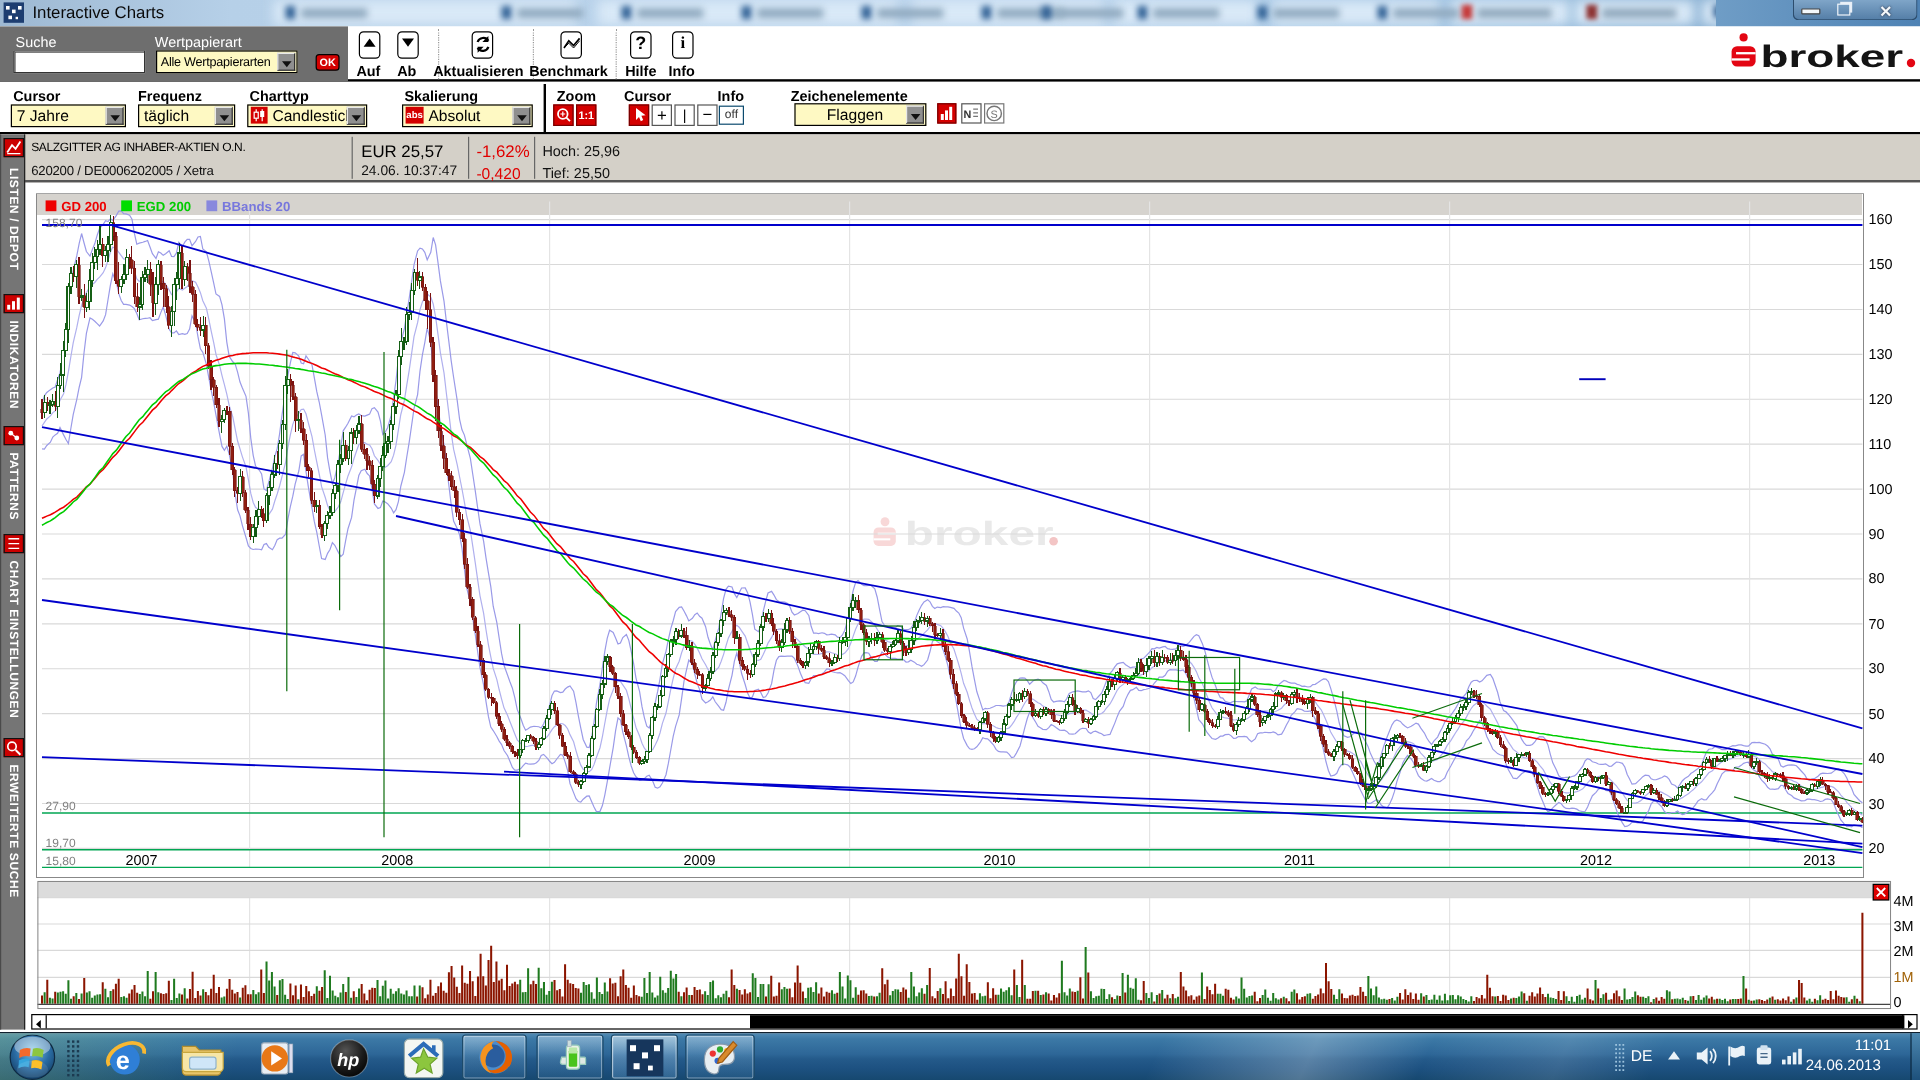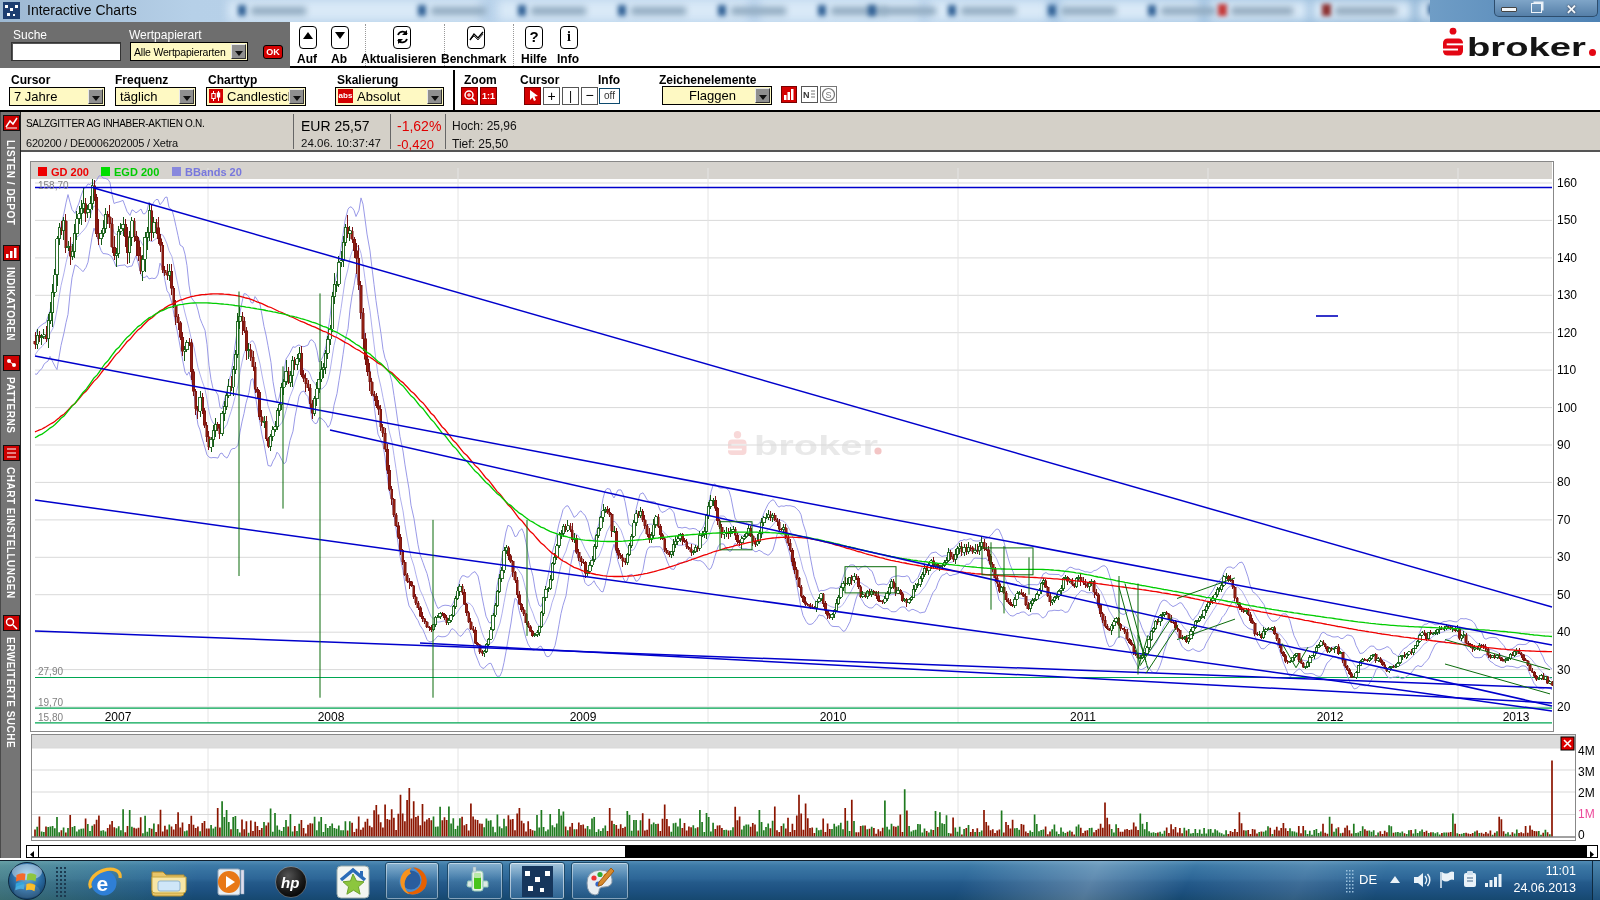--- a/index.html
+++ b/index.html
@@ -363,21 +363,21 @@
 <path d="M4.0 102.5V95.6M8.4 102.5V82.4M15.0 102.5V92.4M30.4 102.5V96.3M34.8 102.5V98.4M39.2 102.5V81.0M54.6 102.5V84.6M63.4 102.5V90.3M65.6 102.5V85.7M67.9 102.5V81.6M76.7 102.5V94.0M78.9 102.5V90.5M81.1 102.5V86.9M83.3 102.5V93.3M94.3 102.5V98.2M96.5 102.5V92.0M103.1 102.5V93.7M105.3 102.5V94.4M107.5 102.5V93.7M109.7 102.5V83.3M120.7 102.5V94.7M125.1 102.5V98.1M127.3 102.5V90.2M129.5 102.5V75.7M131.7 102.5V97.6M133.9 102.5V91.8M136.1 102.5V95.5M140.5 102.5V92.6M142.7 102.5V95.4M144.9 102.5V90.0M147.1 102.5V78.3M149.3 102.5V93.6M151.5 102.5V88.4M158.1 102.5V90.0M160.3 102.5V81.8M162.5 102.5V90.7M164.7 102.5V94.0M166.9 102.5V92.6M171.3 102.5V89.1M173.5 102.5V87.1M175.7 102.5V94.6M177.9 102.5V94.6M186.7 102.5V73.9M188.9 102.5V93.6M200.0 102.5V95.2M211.0 102.5V85.6M213.2 102.5V95.3M215.4 102.5V87.3M219.8 102.5V86.5M222.0 102.5V96.9M224.2 102.5V87.7M226.4 102.5V92.1M228.6 102.5V96.1M230.8 102.5V94.1M235.2 102.5V91.6M237.4 102.5V88.6M257.2 102.5V92.6M263.8 102.5V92.0M270.4 102.5V86.0M272.6 102.5V93.9M274.8 102.5V99.6M277.0 102.5V90.7M279.2 102.5V89.2M281.4 102.5V89.4M316.6 102.5V96.4M321.1 102.5V88.7M323.3 102.5V97.9M325.5 102.5V94.7M327.7 102.5V82.5M329.9 102.5V95.7M332.1 102.5V93.5M334.3 102.5V87.8M336.5 102.5V84.8M338.7 102.5V91.7M340.9 102.5V93.2M343.1 102.5V76.3M345.3 102.5V71.1M347.5 102.5V80.6M349.7 102.5V88.3M351.9 102.5V93.4M354.1 102.5V70.6M356.3 102.5V84.9M358.5 102.5V85.8M360.7 102.5V75.2M362.9 102.5V83.8M365.1 102.5V96.1M367.3 102.5V79.7M369.5 102.5V60.7M371.7 102.5V79.5M373.9 102.5V87.3M376.1 102.5V66.1M378.3 102.5V54.1M380.5 102.5V84.4M382.7 102.5V67.3M384.9 102.5V83.1M387.1 102.5V81.7M389.3 102.5V91.2M391.5 102.5V69.9M393.7 102.5V87.6M395.9 102.5V85.5M398.1 102.5V84.1M400.3 102.5V86.2M411.3 102.5V86.2M413.5 102.5V83.2M415.7 102.5V86.1M431.1 102.5V82.7M433.3 102.5V91.3M435.5 102.5V90.1M437.7 102.5V96.5M439.9 102.5V69.5M442.1 102.5V82.5M444.3 102.5V85.4M446.6 102.5V86.1M448.8 102.5V89.4M451.0 102.5V89.7M477.4 102.5V81.2M479.6 102.5V85.5M481.8 102.5V84.9M484.0 102.5V96.2M486.2 102.5V79.6M488.4 102.5V73.9M490.6 102.5V86.8M492.8 102.5V89.2M495.0 102.5V97.4M497.2 102.5V87.3M499.4 102.5V95.1M501.6 102.5V96.2M534.6 102.5V92.5M539.0 102.5V92.8M541.2 102.5V88.9M545.6 102.5V95.2M547.8 102.5V88.5M550.0 102.5V91.0M552.2 102.5V90.6M554.4 102.5V94.5M576.5 102.5V97.0M578.7 102.5V73.9M580.9 102.5V86.8M585.3 102.5V90.9M587.5 102.5V94.7M589.7 102.5V90.3M591.9 102.5V94.0M594.1 102.5V92.8M607.3 102.5V96.4M611.7 102.5V79.2M613.9 102.5V96.4M616.1 102.5V95.7M618.3 102.5V84.7M627.1 102.5V89.7M629.3 102.5V97.1M631.5 102.5V84.8M633.7 102.5V70.6M635.9 102.5V85.0M638.1 102.5V92.3M651.3 102.5V93.9M653.5 102.5V89.0M655.7 102.5V96.4M657.9 102.5V92.5M660.1 102.5V93.3M666.7 102.5V93.2M684.3 102.5V94.9M686.5 102.5V91.4M688.7 102.5V91.3M690.9 102.5V93.9M697.5 102.5V96.4M704.2 102.5V72.8M706.4 102.5V86.2M708.6 102.5V82.5M719.6 102.5V92.7M721.8 102.5V88.9M724.0 102.5V90.6M739.4 102.5V94.2M743.8 102.5V72.6M746.0 102.5V96.3M748.2 102.5V97.9M750.4 102.5V91.9M754.8 102.5V94.4M757.0 102.5V83.8M759.2 102.5V97.9M761.4 102.5V89.8M763.6 102.5V95.9M765.8 102.5V81.4M768.0 102.5V60.7M770.2 102.5V79.5M772.4 102.5V95.8M774.6 102.5V69.5M776.8 102.5V84.3M779.0 102.5V93.9M781.2 102.5V93.6M783.4 102.5V99.1M792.2 102.5V84.6M794.4 102.5V97.9M796.6 102.5V89.5M798.8 102.5V95.0M814.2 102.5V73.9M820.8 102.5V65.8M825.2 102.5V98.2M827.5 102.5V98.2M829.7 102.5V91.9M834.1 102.5V91.6M838.5 102.5V94.8M842.9 102.5V94.0M845.1 102.5V99.8M847.3 102.5V95.2M849.5 102.5V97.2M851.7 102.5V93.7M862.7 102.5V92.3M864.9 102.5V92.7M869.3 102.5V80.4M871.5 102.5V98.0M875.9 102.5V76.5M895.7 102.5V97.1M902.3 102.5V96.0M906.7 102.5V93.1M919.9 102.5V99.6M922.1 102.5V83.5M930.9 102.5V100.5M935.3 102.5V93.9M939.7 102.5V98.1M941.9 102.5V94.9M946.3 102.5V94.3M953.0 102.5V76.1M955.2 102.5V88.0M957.4 102.5V91.5M959.6 102.5V96.2M961.8 102.5V95.3M964.0 102.5V99.1M966.2 102.5V96.4M968.4 102.5V95.6M972.8 102.5V98.5M975.0 102.5V88.0M977.2 102.5V91.0M979.4 102.5V94.5M981.6 102.5V85.8M990.4 102.5V89.9M992.6 102.5V90.7M994.8 102.5V97.5M997.0 102.5V99.0M1014.6 102.5V92.4M1016.8 102.5V100.3M1019.0 102.5V97.6M1036.6 102.5V97.8M1041.0 102.5V97.8M1043.2 102.5V100.4M1049.8 102.5V93.7M1052.0 102.5V98.9M1054.2 102.5V96.8M1056.4 102.5V96.2M1063.0 102.5V98.2M1065.2 102.5V96.0M1067.4 102.5V94.7M1069.6 102.5V89.8M1071.8 102.5V93.8M1074.0 102.5V68.4M1076.2 102.5V83.7M1078.4 102.5V90.2M1087.3 102.5V93.9M1089.5 102.5V97.7M1091.7 102.5V97.8M1093.9 102.5V95.5M1096.1 102.5V95.0M1098.3 102.5V95.9M1100.5 102.5V95.5M1102.7 102.5V88.6M1104.9 102.5V92.4M1107.1 102.5V96.0M1126.9 102.5V98.6M1135.7 102.5V93.5M1137.9 102.5V98.9M1140.1 102.5V90.3M1142.3 102.5V95.2M1144.5 102.5V93.0M1146.7 102.5V98.4M1148.9 102.5V93.9M1151.1 102.5V99.2M1155.5 102.5V96.4M1197.3 102.5V100.1M1199.5 102.5V96.9M1201.7 102.5V97.9M1203.9 102.5V95.1M1206.2 102.5V98.0M1208.4 102.5V78.3M1210.6 102.5V89.2M1212.8 102.5V96.3M1217.2 102.5V95.9M1219.4 102.5V100.1M1221.6 102.5V95.0M1223.8 102.5V95.5M1226.0 102.5V99.4M1230.4 102.5V97.5M1239.2 102.5V93.8M1243.6 102.5V95.7M1245.8 102.5V92.8M1248.0 102.5V96.5M1250.2 102.5V93.9M1252.4 102.5V89.0M1254.6 102.5V94.3M1256.8 102.5V96.9M1267.8 102.5V91.9M1270.0 102.5V99.3M1272.2 102.5V92.1M1292.0 102.5V89.7M1294.2 102.5V98.8M1296.4 102.5V99.7M1300.8 102.5V89.7M1307.4 102.5V93.2M1311.8 102.5V98.8M1314.0 102.5V93.7M1316.2 102.5V91.5M1318.4 102.5V96.2M1320.6 102.5V99.4M1333.9 102.5V95.3M1336.1 102.5V96.7M1344.9 102.5V101.2M1349.3 102.5V97.2M1351.5 102.5V99.9M1353.7 102.5V96.8M1355.9 102.5V98.3M1362.5 102.5V98.8M1373.5 102.5V99.3M1380.1 102.5V96.1M1393.3 102.5V98.0M1395.5 102.5V96.7M1399.9 102.5V98.3M1410.9 102.5V98.9M1417.5 102.5V98.4M1419.7 102.5V98.1M1424.1 102.5V89.8M1428.5 102.5V100.0M1435.1 102.5V98.7M1437.3 102.5V99.4M1439.5 102.5V100.1M1441.7 102.5V98.9M1446.1 102.5V96.4M1450.5 102.5V98.8M1452.7 102.5V99.7M1454.9 102.5V98.1M1457.1 102.5V99.5M1459.4 102.5V96.5M1463.8 102.5V98.7M1468.2 102.5V82.7M1470.4 102.5V85.2M1472.6 102.5V97.2M1481.4 102.5V98.2M1488.0 102.5V99.1M1490.2 102.5V98.3M1492.4 102.5V99.3M1494.6 102.5V91.9M1496.8 102.5V98.7M1499.0 102.5V91.4M1501.2 102.5V95.8M1503.4 102.5V96.9M1505.6 102.5V97.2M1512.2 102.5V98.7M1516.6 102.5V98.2M1521.0 102.5V26.6" stroke="#8b1500" stroke-width="1.7" fill="none"></path>
 <path d="M6.2 102.5V92.8M10.6 102.5V97.5M12.8 102.5V98.0M17.2 102.5V93.0M19.4 102.5V92.4M21.6 102.5V92.0M23.8 102.5V94.2M26.0 102.5V82.9M28.2 102.5V98.3M32.6 102.5V93.6M37.0 102.5V93.9M41.4 102.5V93.0M43.6 102.5V92.0M45.8 102.5V97.5M48.0 102.5V95.6M50.2 102.5V94.7M52.4 102.5V94.5M56.8 102.5V90.0M59.0 102.5V97.1M61.2 102.5V91.8M70.1 102.5V96.8M72.3 102.5V96.2M74.5 102.5V97.4M85.5 102.5V94.3M87.7 102.5V92.2M89.9 102.5V96.2M92.1 102.5V75.2M98.7 102.5V76.0M100.9 102.5V92.8M111.9 102.5V99.3M114.1 102.5V81.7M116.3 102.5V97.7M118.5 102.5V94.0M122.9 102.5V89.5M138.3 102.5V90.4M153.7 102.5V97.3M155.9 102.5V96.4M169.1 102.5V97.2M180.1 102.5V91.1M182.3 102.5V94.5M184.5 102.5V92.8M191.1 102.5V67.3M193.3 102.5V83.1M195.6 102.5V76.1M197.8 102.5V88.0M202.2 102.5V82.9M204.4 102.5V81.9M206.6 102.5V95.0M208.8 102.5V98.5M217.6 102.5V98.7M233.0 102.5V87.9M239.6 102.5V74.6M241.8 102.5V97.7M244.0 102.5V79.1M246.2 102.5V91.5M248.4 102.5V95.8M250.6 102.5V97.1M252.8 102.5V93.0M255.0 102.5V85.9M259.4 102.5V80.1M261.6 102.5V97.4M266.0 102.5V96.9M268.2 102.5V89.8M283.6 102.5V82.7M285.8 102.5V96.2M288.0 102.5V87.4M290.2 102.5V83.0M292.4 102.5V98.1M294.6 102.5V89.9M296.8 102.5V94.1M299.0 102.5V92.1M301.2 102.5V89.6M303.4 102.5V94.0M305.6 102.5V94.8M307.8 102.5V91.5M310.0 102.5V96.2M312.2 102.5V96.2M314.4 102.5V87.2M318.8 102.5V87.2M402.5 102.5V82.4M404.7 102.5V92.8M406.9 102.5V92.6M409.1 102.5V72.8M417.9 102.5V72.4M420.1 102.5V89.5M422.3 102.5V84.3M424.5 102.5V95.0M426.7 102.5V91.8M428.9 102.5V84.2M453.2 102.5V93.3M455.4 102.5V84.4M457.6 102.5V86.8M459.8 102.5V86.3M462.0 102.5V92.8M464.2 102.5V98.2M466.4 102.5V80.6M468.6 102.5V92.6M470.8 102.5V94.3M473.0 102.5V84.7M475.2 102.5V92.2M503.8 102.5V96.7M506.0 102.5V81.1M508.2 102.5V93.5M510.4 102.5V76.1M512.6 102.5V93.1M514.8 102.5V97.3M517.0 102.5V95.5M519.2 102.5V79.9M521.4 102.5V91.2M523.6 102.5V93.3M525.8 102.5V89.4M528.0 102.5V75.0M530.2 102.5V81.4M532.4 102.5V77.6M536.8 102.5V96.3M543.4 102.5V95.2M556.6 102.5V92.1M558.8 102.5V95.2M561.0 102.5V84.4M563.2 102.5V83.1M565.4 102.5V97.9M567.6 102.5V95.3M569.8 102.5V97.1M572.0 102.5V94.2M574.3 102.5V91.6M583.1 102.5V90.0M596.3 102.5V77.0M598.5 102.5V81.0M600.7 102.5V96.8M602.9 102.5V85.9M605.1 102.5V86.1M609.5 102.5V86.2M620.5 102.5V90.3M622.7 102.5V88.5M624.9 102.5V89.9M640.3 102.5V97.7M642.5 102.5V89.2M644.7 102.5V88.8M646.9 102.5V92.6M649.1 102.5V84.6M662.3 102.5V91.3M664.5 102.5V94.2M668.9 102.5V76.1M671.1 102.5V88.0M673.3 102.5V98.1M675.5 102.5V78.9M677.7 102.5V82.9M679.9 102.5V97.4M682.1 102.5V88.7M693.1 102.5V96.0M695.3 102.5V95.7M699.8 102.5V96.2M702.0 102.5V93.2M710.8 102.5V95.4M713.0 102.5V91.8M715.2 102.5V90.4M717.4 102.5V90.6M726.2 102.5V97.5M728.4 102.5V76.1M730.6 102.5V88.0M732.8 102.5V96.2M735.0 102.5V93.1M737.2 102.5V89.5M741.6 102.5V86.8M752.6 102.5V89.5M785.6 102.5V93.8M787.8 102.5V96.3M790.0 102.5V95.7M801.0 102.5V95.0M803.2 102.5V89.8M805.4 102.5V92.4M807.6 102.5V91.2M809.8 102.5V88.7M812.0 102.5V95.3M816.4 102.5V86.8M818.6 102.5V96.9M823.0 102.5V86.9M831.9 102.5V91.6M836.3 102.5V95.2M840.7 102.5V92.8M853.9 102.5V66.6M856.1 102.5V92.8M858.3 102.5V95.6M860.5 102.5V89.8M867.1 102.5V91.7M873.7 102.5V55.2M878.1 102.5V92.1M880.3 102.5V97.6M882.5 102.5V96.2M884.7 102.5V95.8M886.9 102.5V89.9M889.1 102.5V90.2M891.3 102.5V98.4M893.5 102.5V94.6M897.9 102.5V98.4M900.1 102.5V95.6M904.5 102.5V76.9M908.9 102.5V78.3M911.1 102.5V89.2M913.3 102.5V90.0M915.5 102.5V81.2M917.7 102.5V99.1M924.3 102.5V93.5M926.5 102.5V97.7M928.7 102.5V92.8M933.1 102.5V95.1M937.5 102.5V90.9M944.1 102.5V97.9M948.5 102.5V97.9M950.7 102.5V96.6M970.6 102.5V76.4M983.8 102.5V94.2M986.0 102.5V94.1M988.2 102.5V95.8M999.2 102.5V96.4M1001.4 102.5V98.0M1003.6 102.5V80.5M1005.8 102.5V90.0M1008.0 102.5V97.2M1010.2 102.5V96.0M1012.4 102.5V95.6M1021.2 102.5V95.2M1023.4 102.5V90.5M1025.6 102.5V97.4M1027.8 102.5V99.9M1030.0 102.5V93.6M1032.2 102.5V97.8M1034.4 102.5V98.9M1038.8 102.5V96.6M1045.4 102.5V92.5M1047.6 102.5V90.5M1058.6 102.5V94.1M1060.8 102.5V93.8M1080.7 102.5V95.0M1082.9 102.5V98.6M1085.1 102.5V90.3M1109.3 102.5V79.4M1111.5 102.5V89.8M1113.7 102.5V95.3M1115.9 102.5V88.0M1118.1 102.5V97.3M1120.3 102.5V98.7M1122.5 102.5V98.3M1124.7 102.5V99.1M1129.1 102.5V97.7M1131.3 102.5V99.7M1133.5 102.5V96.7M1153.3 102.5V93.8M1157.7 102.5V95.1M1159.9 102.5V99.4M1162.1 102.5V99.0M1164.3 102.5V95.0M1166.5 102.5V99.1M1168.7 102.5V95.6M1170.9 102.5V99.7M1173.1 102.5V94.1M1175.3 102.5V99.6M1177.5 102.5V95.3M1179.7 102.5V95.1M1181.9 102.5V98.7M1184.1 102.5V95.3M1186.3 102.5V96.4M1188.5 102.5V98.4M1190.7 102.5V99.3M1192.9 102.5V100.5M1195.1 102.5V96.2M1215.0 102.5V96.4M1228.2 102.5V98.0M1232.6 102.5V97.7M1234.8 102.5V96.5M1237.0 102.5V92.2M1241.4 102.5V99.9M1259.0 102.5V94.2M1261.2 102.5V97.2M1263.4 102.5V97.6M1265.6 102.5V98.4M1274.4 102.5V96.3M1276.6 102.5V100.1M1278.8 102.5V96.7M1281.0 102.5V100.8M1283.2 102.5V95.9M1285.4 102.5V95.0M1287.6 102.5V98.9M1289.8 102.5V97.4M1298.6 102.5V82.7M1303.0 102.5V97.7M1305.2 102.5V94.6M1309.6 102.5V99.2M1322.8 102.5V89.7M1325.0 102.5V98.9M1327.2 102.5V98.5M1329.4 102.5V96.9M1331.7 102.5V92.2M1338.3 102.5V96.6M1340.5 102.5V97.7M1342.7 102.5V96.3M1347.1 102.5V98.4M1358.1 102.5V91.2M1360.3 102.5V92.2M1364.7 102.5V98.2M1366.9 102.5V98.0M1369.1 102.5V98.8M1371.3 102.5V97.4M1375.7 102.5V99.9M1377.9 102.5V96.2M1382.3 102.5V99.4M1384.5 102.5V95.2M1386.7 102.5V99.1M1388.9 102.5V97.2M1391.1 102.5V95.5M1397.7 102.5V98.9M1402.1 102.5V98.3M1404.3 102.5V99.3M1406.5 102.5V98.3M1408.7 102.5V100.4M1413.1 102.5V98.5M1415.3 102.5V98.5M1421.9 102.5V79.4M1426.3 102.5V99.2M1430.7 102.5V99.8M1432.9 102.5V98.9M1443.9 102.5V97.5M1448.3 102.5V99.1M1461.6 102.5V100.7M1466.0 102.5V97.3M1474.8 102.5V99.8M1477.0 102.5V98.2M1479.2 102.5V100.7M1483.6 102.5V99.6M1485.8 102.5V95.4M1507.8 102.5V97.1M1510.0 102.5V100.8M1514.4 102.5V95.8M1518.8 102.5V100.3" stroke="#1f7a1f" stroke-width="1.7" fill="none"></path>
 <path d="M0 103H1545" stroke="#444" stroke-width="1.2"></path>
 <rect x="0.5" y="0.5" width="1544" height="106" fill="none" stroke="#888" stroke-width="1"></rect>
 <rect x="1530" y="3" width="13" height="13" fill="#dd0000" stroke="#000" stroke-width="1"></rect>
 <path d="M1533 6 l7 7 M1540 6 l-7 7" stroke="#fff" stroke-width="1.6"></path>
 </svg>
 <div style="position:absolute;left:1578px;top:744px;font-size:12px;color:#000">4M</div>
 <div style="position:absolute;left:1578px;top:765px;font-size:12px;color:#000">3M</div>
 <div style="position:absolute;left:1578px;top:786px;font-size:12px;color:#000">2M</div>
-<div style="position:absolute;left:1578px;top:807px;font-size:12px;color:#ec4899">1M</div>
+<div style="position:absolute;left:1578px;top:807px;font-size:12px;color:#a16207">1M</div>
 <div style="position:absolute;left:1578px;top:828px;font-size:12px;color:#000">0</div>
 
 <div class="abs" style="left:26px;top:845px;width:1572px;height:13px;background:#fff;border:1px solid #000">
 <div class="abs" style="left:0;top:0;width:12px;height:11px;border-right:1px solid #000"><svg width="11" height="11">
         <path d="M7 2 L3 5.5 L7 9 Z" fill="#000"></path>
       </svg></div>
 <div class="abs" style="left:598px;top:0px;width:962px;height:11px;background:#000"></div>
 <div class="abs" style="right:0;top:0;width:12px;height:11px;border-left:1px solid #000"><svg width="11" height="11">
         <path d="M4 2 L8 5.5 L4 9 Z" fill="#000"></path>
       </svg></div>
@@ -555,14 +555,14 @@
     </svg>
 <svg class="abs" style="left:1484px;top:10px" width="20" height="18">
       <g fill="#eaf2f8">
         <rect x="1" y="12" width="3" height="4"></rect>
         <rect x="5.5" y="9" width="3" height="7"></rect>
         <rect x="10" y="6" width="3" height="10"></rect>
         <rect x="14.5" y="3" width="3" height="13"></rect>
       </g>
     </svg>
 <div class="abs" style="left:1510px;top:3px;width:66px;color:#fff;font-size:12.5px;text-align:right">11:01</div>
-<div class="abs" style="left:1496px;top:20px;width:80px;color:#fff;font-size:12.5px;text-align:right">24.06.2013</div>
+<div class="abs" style="left:1496px;top:20px;width:80px;color:#fff;font-size:12.5px;text-align:center">24.06.2013</div>
 <div class="abs" style="left:1592px;top:0;width:8px;height:40px;background:linear-gradient(#4d88b0,#1c4f7a);border-left:1px solid #0e2a40"></div>
 </div>
 </body></html>

